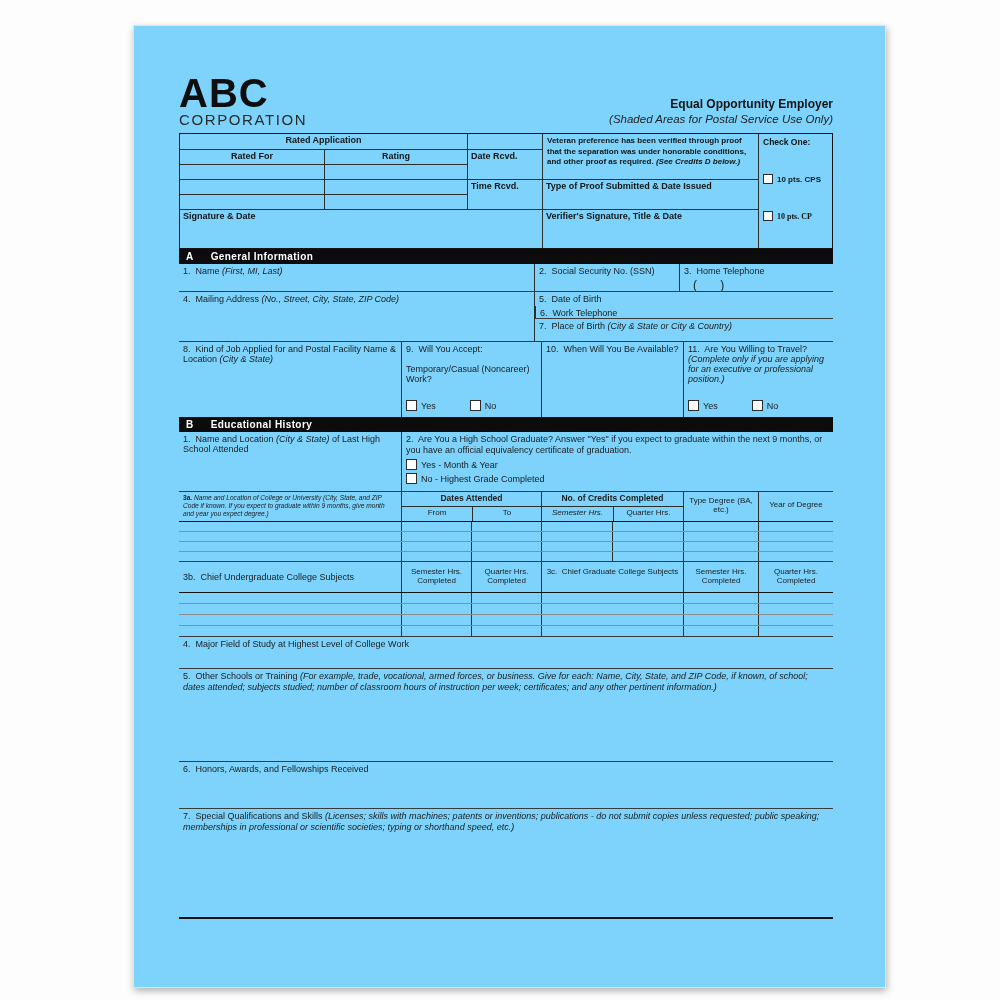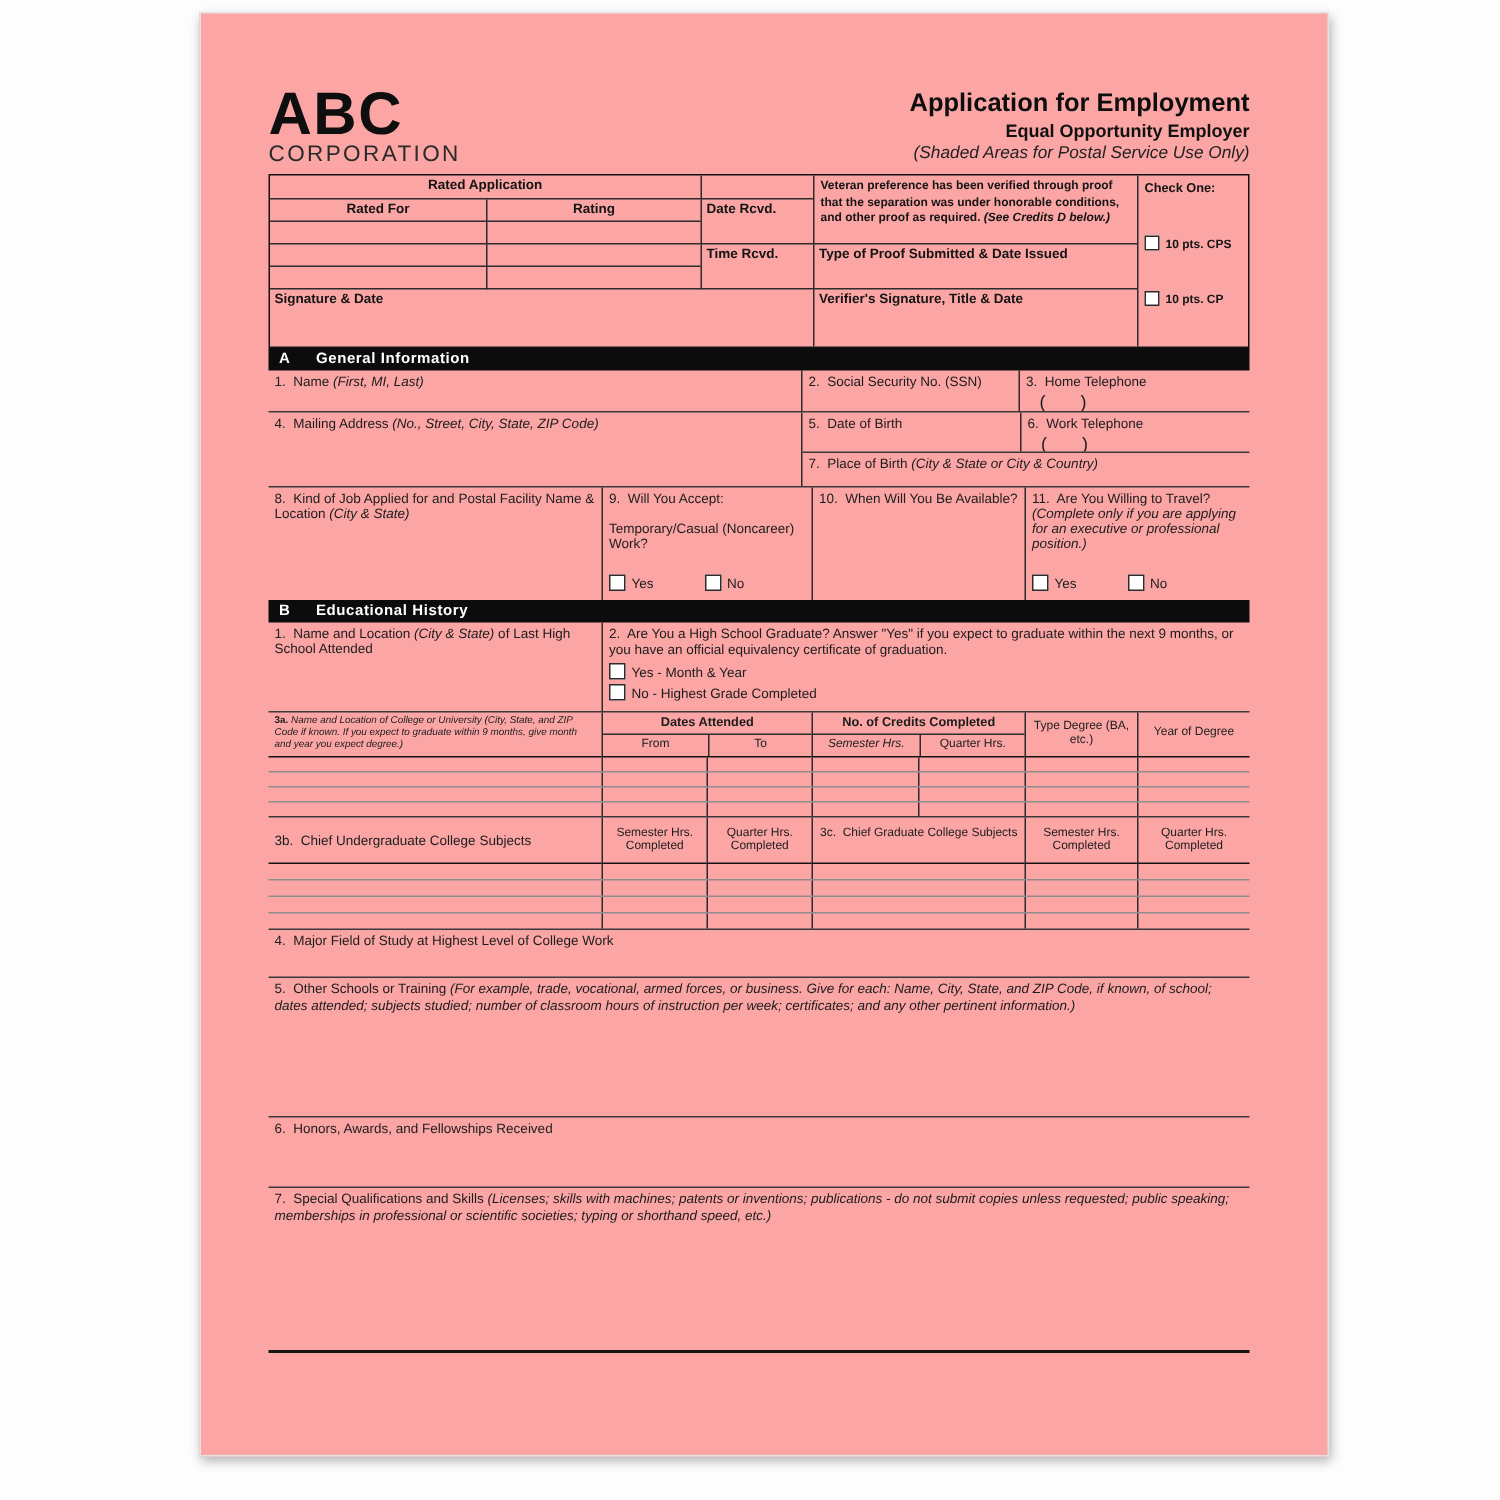--- a/index.html
+++ b/index.html
@@ -4,22 +4,22 @@
 <style>
   html,body { margin:0; padding:0; }
   body {
     width:1000px; height:1000px; position:relative;
     background:#fdfdfd;
     font-family:"Liberation Sans", sans-serif;
     color:#1c1c1c;
     -webkit-font-smoothing:antialiased;
   }
   .page {
-    position:absolute; left:133px; top:8px; width:753px; height:963px;
-    background:#fca5a5; border:1px solid #e4e4e4;
+    position:absolute; left:133px; top:25px; width:753px; height:963px;
+    background:#7dd3fc; border:1px solid #e4e4e4;
     box-shadow:1px 3px 7px rgba(0,0,0,0.30);
     box-sizing:border-box;
   }
   .content { position:absolute; left:45px; top:0; width:654px; }
 
   
   .hdr { height:107px; position:relative; }
   .brand { position:absolute; left:0; bottom:5px; }
   .brand-name { font-size:40px; font-weight:bold; letter-spacing:1px; line-height:34px; color:#0e0e0e; }
   .brand-sub { font-size:15px; letter-spacing:1.6px; color:#2a2a2a; margin-top:1px; }
@@ -79,21 +79,20 @@
 
 <div class="page">
   <div class="content">
 
     <div class="hdr">
       <div class="brand">
         <div class="brand-name">ABC</div>
         <div class="brand-sub">CORPORATION</div>
       </div>
       <div class="titles">
-        <div class="t1">Application for Employment</div>
         <div class="t2">Equal Opportunity Employer</div>
         <div class="t3">(Shaded Areas for Postal Service Use Only)</div>
       </div>
     </div>
 
     <div class="top-table">
       <div class="tc bb ctr" style="grid-column:1/3;grid-row:1;">Rated Application</div>
       <div class="tc bb bl" style="grid-column:3;grid-row:1;"></div>
       <div class="tc bb ctr" style="grid-column:1;grid-row:2;">Rated For</div>
       <div class="tc bb bl ctr" style="grid-column:2;grid-row:2;">Rating</div>
@@ -114,21 +113,21 @@
       <div class="tc bl" style="grid-column:4;grid-row:6;">Verifier's Signature, Title &amp; Date</div>
 
       <div class="tc bl checkone" style="grid-column:5;grid-row:1/7;">
         <div style="font-size:8.5px;">Check One:</div>
         <div class="co-item">
           <span class="cb"></span>
           <span style="font-size:8px;">10 pts. CPS</span>
         </div>
         <div class="co-item">
           <span class="cb"></span>
-          <span style="font-size:8px;">10 pts. CP</span>
+          <span style="font-size:8px;font-family:Liberation Serif, serif;">10 pts. CP</span>
         </div>
         <div class="co-item">
           <span class="cb"></span>
           <span style="font-size:8px;">10 pts. XP</span>
         </div>
         <div class="co-item">
           <span class="cb"></span>
           <span style="font-size:8px;">5 pts. TP</span>
         </div>
       </div>
@@ -150,21 +149,21 @@
         <div>3.&nbsp; Home Telephone</div>
         <div class="phone">(&nbsp;&nbsp;&nbsp;&nbsp;&nbsp;&nbsp;&nbsp;)</div>
       </div>
     </div>
 
     <div class="frow" style="height:50px;">
       <div class="fc" style="width:355px;">
         <span>4.&nbsp; Mailing Address </span><span class="note">(No., Street, City, State, ZIP Code)</span>
       </div>
       <div class="bl" style="flex:1;display:flex;flex-direction:column;">
-        <div style="display:flex;border-bottom:1px solid #3a3a3a;height:27px;box-sizing:border-box;">
+        <div style="display:flex;border-bottom:1px solid #3a3a3a;height:27px;box-sizing:border-box;flex-direction:column;">
           <div class="fc" style="width:145px;">
             <span>5.&nbsp; Date of Birth</span>
           </div>
           <div class="fc bl" style="flex:1;">
             <div>6.&nbsp; Work Telephone</div>
             <div class="phone">(&nbsp;&nbsp;&nbsp;&nbsp;&nbsp;&nbsp;&nbsp;)</div>
           </div>
         </div>
         <div class="fc" style="flex:1;">
           <span>7.&nbsp; Place of Birth </span><span class="note">(City &amp; State or City &amp; Country)</span>

